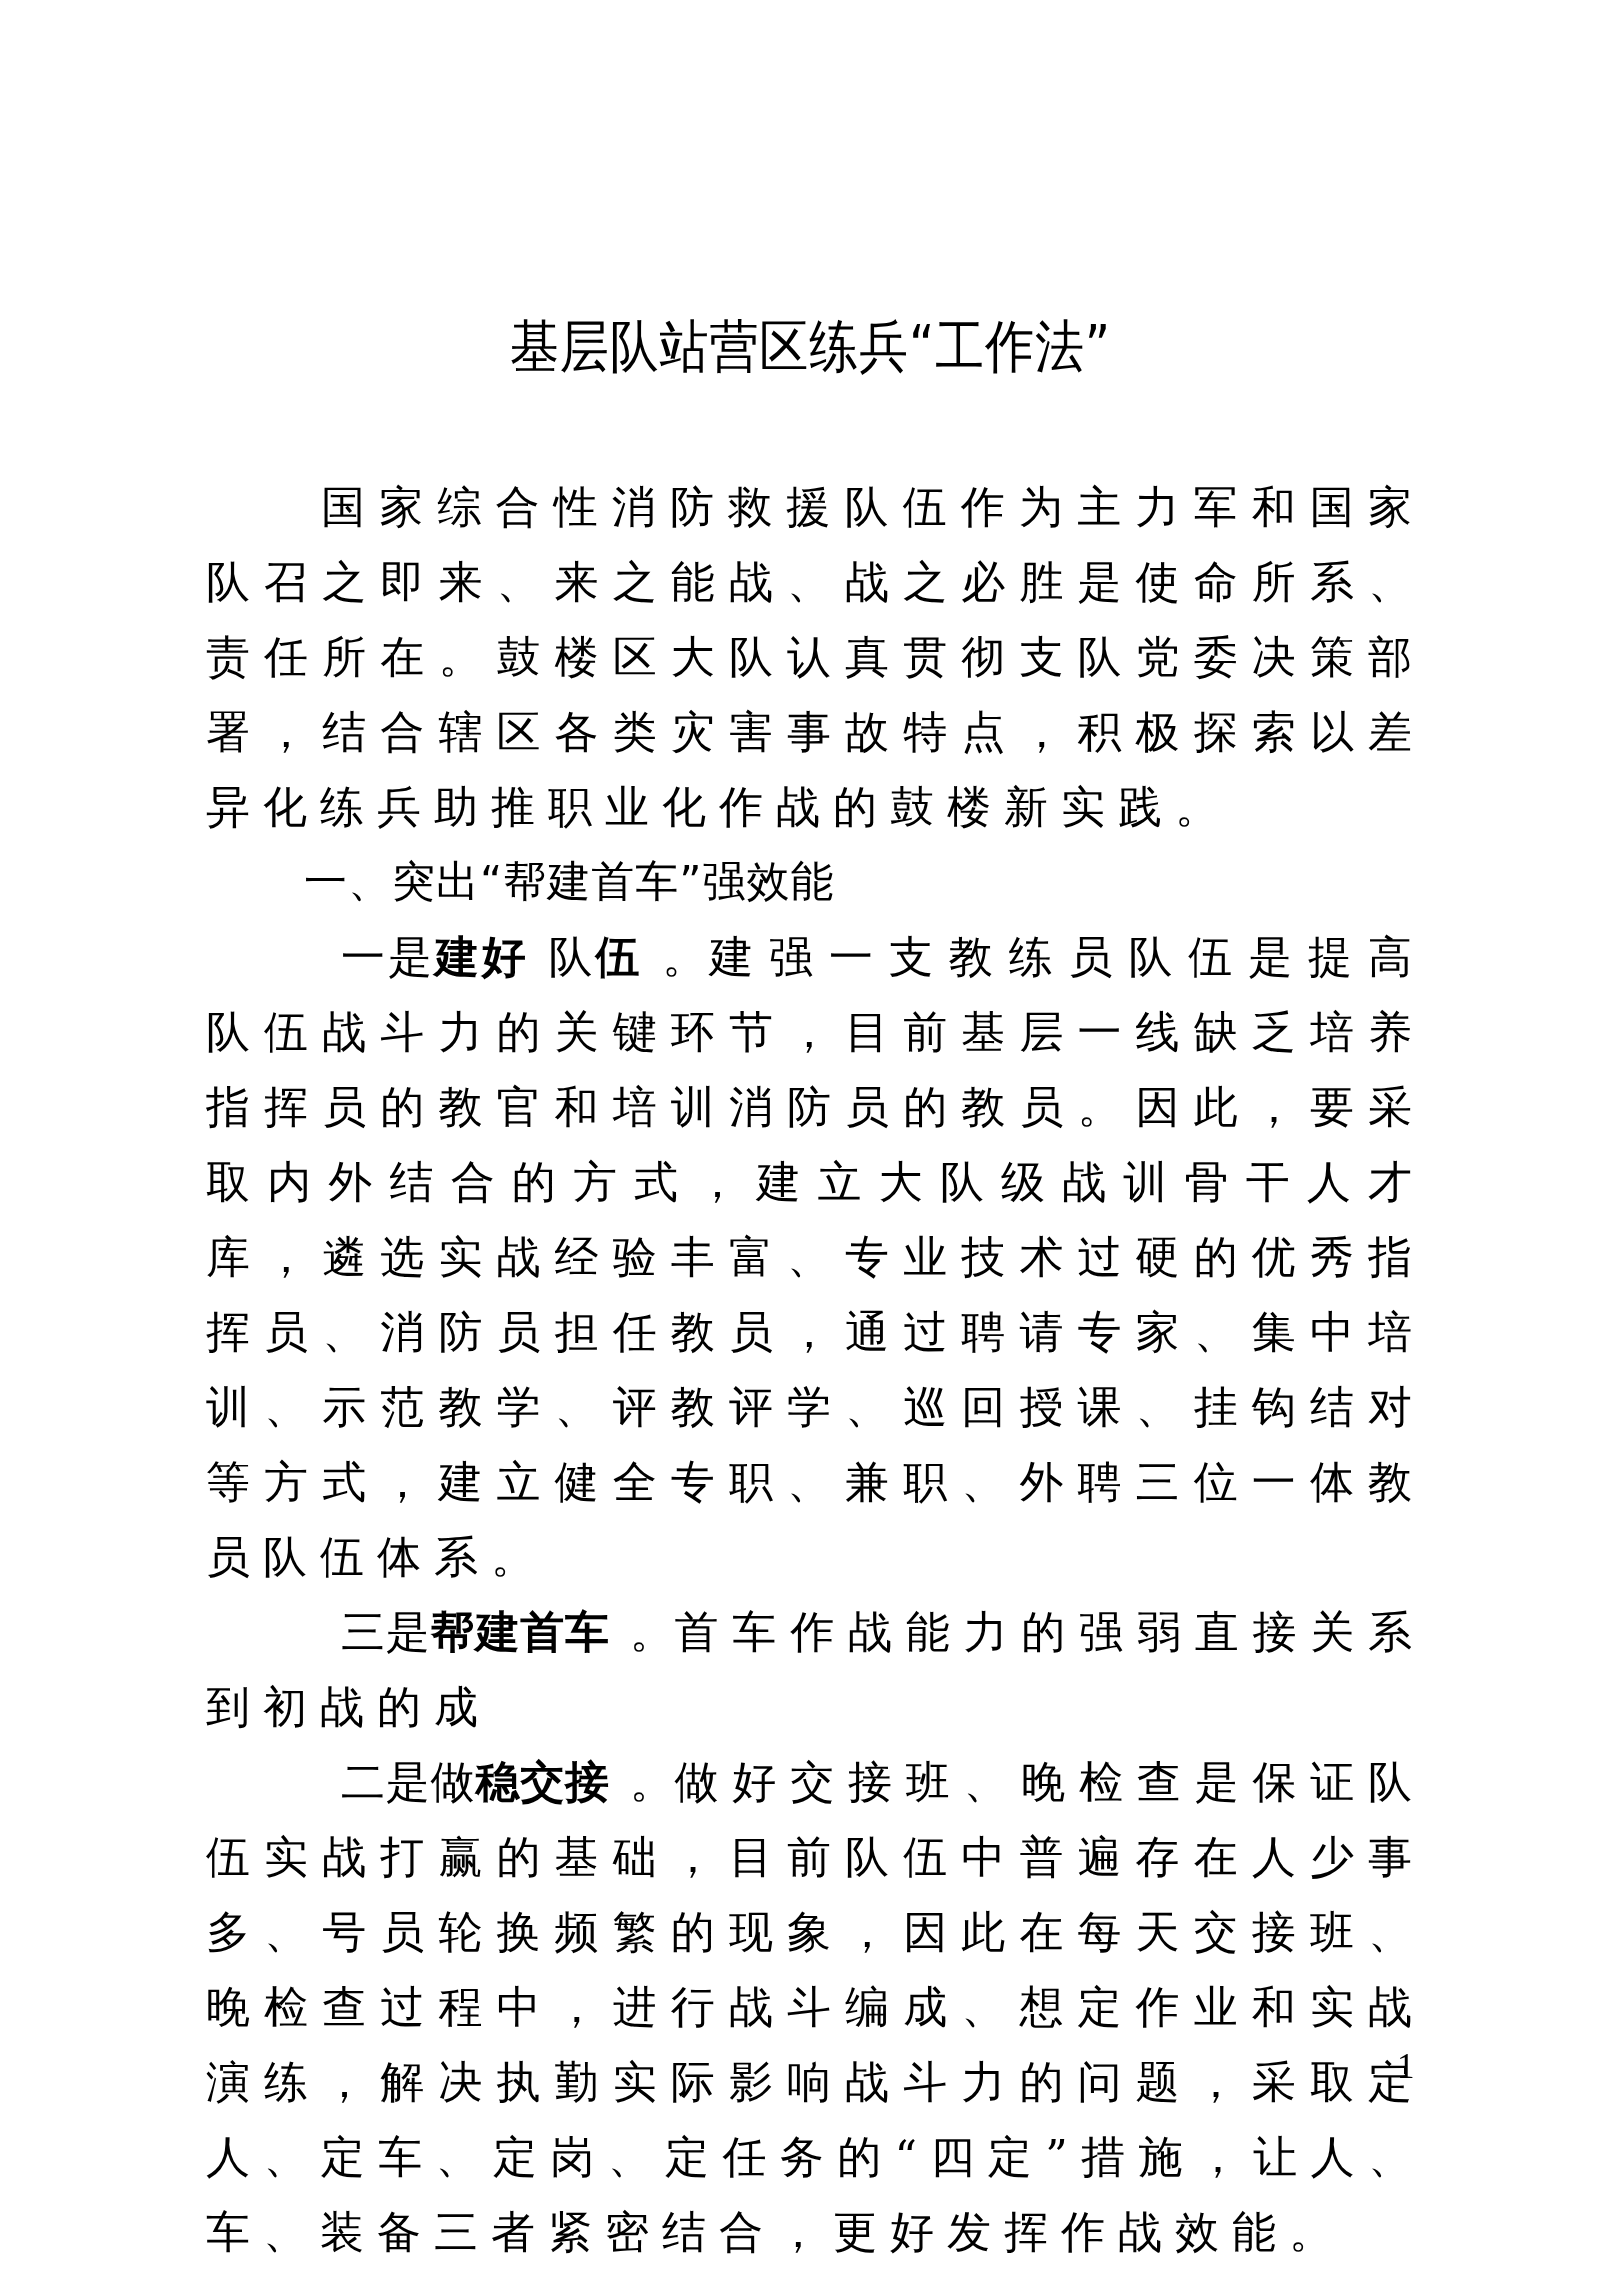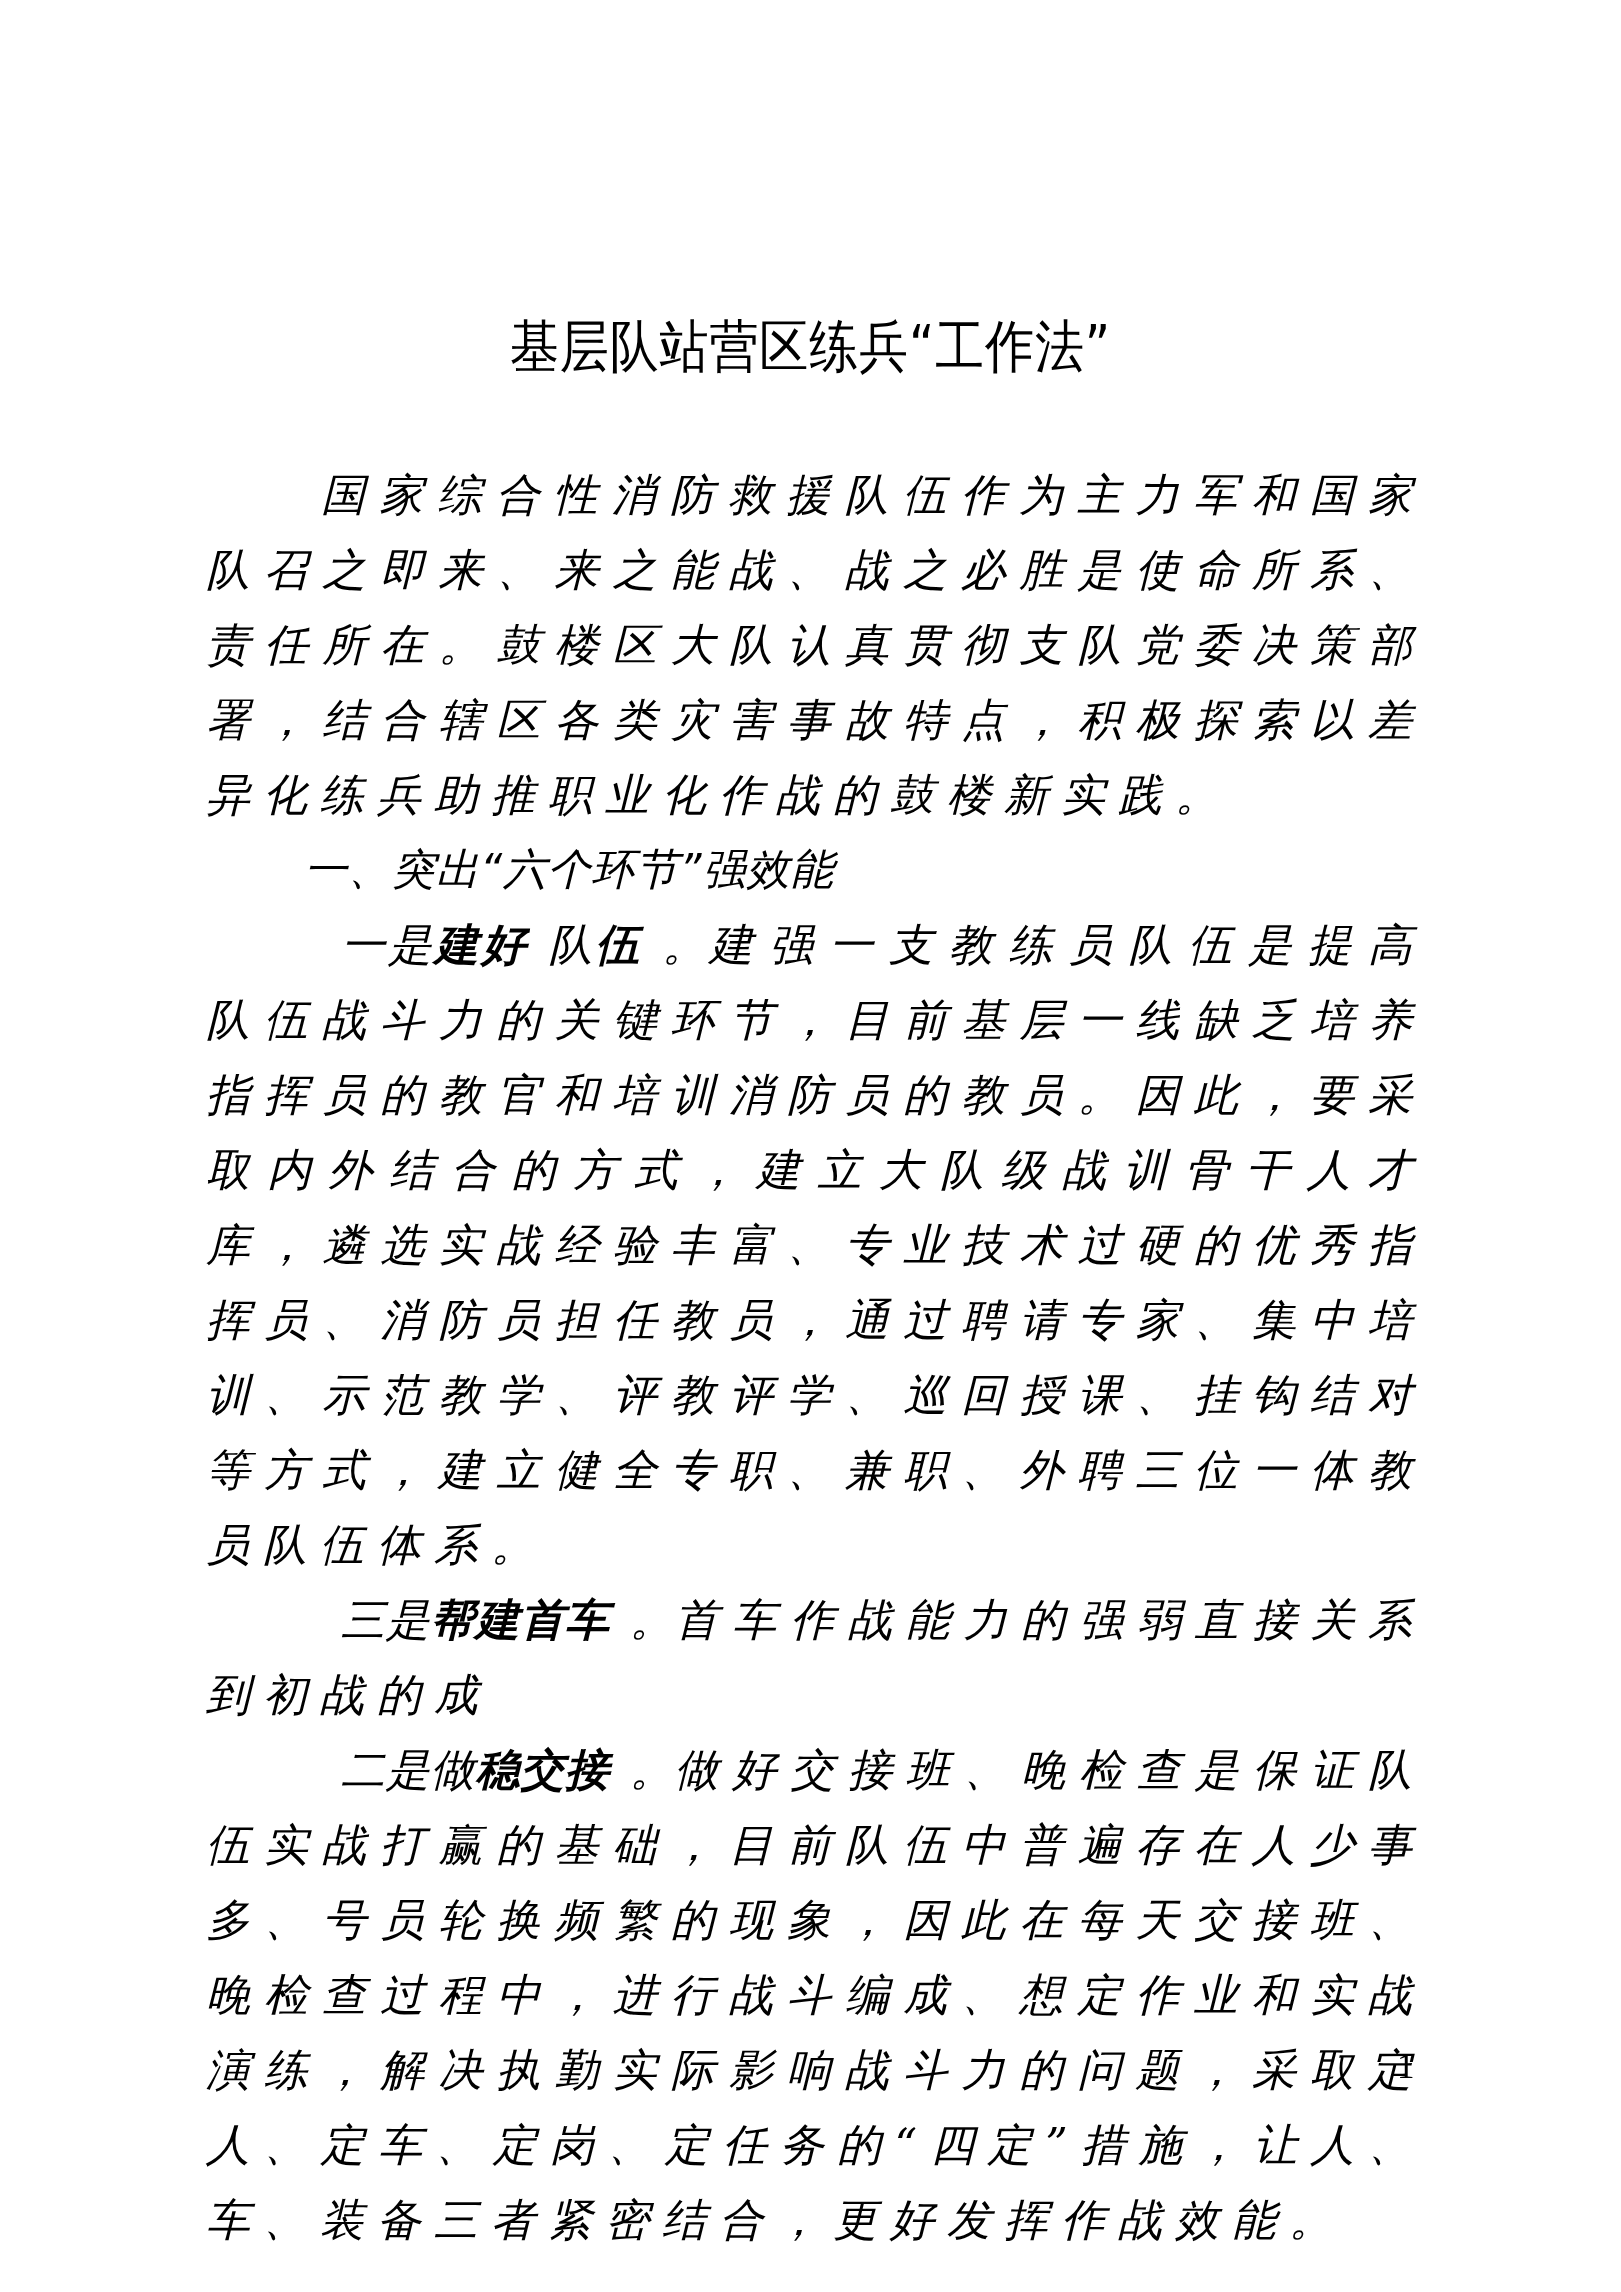--- a/index.html
+++ b/index.html
@@ -30,28 +30,27 @@
       font-size: 57px;
       line-height: 69px;
       letter-spacing: 1px;
       transform: scaleX(0.86);
       transform-origin: 50% 50%;
       font-weight: normal;
     }
     .body-text {
       position: absolute;
       left: 206px;
-      top: 457px;
+      top: 469px;
       width: 1219px;
       font-family: "DejaVu Serif", "Liberation Serif", serif;
       font-size: 44px;
       line-height: 75px;
       letter-spacing: 13px;
       text-align: justify;
-      font-style: italic;
     }
     .para {
       margin: 0;
       text-indent: 115px;
       text-align: justify;
       text-align-last: left;
     }
     .heading {
       margin: 0;
       text-indent: 98px;
@@ -84,21 +83,21 @@
 <body>
 
 <div class="page">
 
   <div class="title">基层队站营区练兵“工作法”</div>
 
   <div class="body-text">
 
     <p class="para">国家综合性消防救援队伍作为主力军和国家队召之即来、来之能战、战之必胜是使命所系、责任所在。鼓楼区大队认真贯彻支队党委决策部署，结合辖区各类灾害事故特点，积极探索以差异化练兵助推职业化作战的鼓楼新实践。</p>
 
-    <p class="heading">一、突出“六个环节”强效能</p>
+    <p class="heading">一、突出“帮建首车”强效能</p>
 
     <p class="para"><span class="lead-light">一是</span><span class="lead">建好</span><span class="lead-light">队</span><span class="lead">伍</span><span class="lead-light">。</span><span>建强一支教练员队伍是提高队伍战斗力的关键环节，目前基层一线缺乏培养指挥员的教官和培训消防员的教员。因此，要采取内外结合的方式，建立大队级战训骨干人才库，遴选实战经验丰富、专业技术过硬的优秀指挥员、消防员担任教员，通过聘请专家、集中培训、示范教学、评教评学、巡回授课、挂钩结对等方式，建立健全专职、兼职、外聘三位一体教员队伍体系。</span></p>
 
     <p class="para"><span class="lead-light">三是</span><span class="lead">帮建首车</span><span class="lead-light">。</span><span>首车作战能力的强弱直接关系到初战的成</span></p>
 
     <p class="para"><span class="lead-light">二是做</span><span class="lead">稳交接</span><span class="lead-light">。</span><span>做好交接班、晚检查是保证队伍实战打赢的基础，目前队伍中普遍存在人少事多、号员轮换频繁的现象，因此在每天交接班、晚检查过程中，进行战斗编成、想定作业和实战演练，解决执勤实际影响战斗力的问题，采取定人、定车、定岗、定任务的“四定”措施，让人、车、装备三者紧密结合，更好发挥作战效能。</span></p>
 
   </div>
 
   <div class="page-number">1</div>

